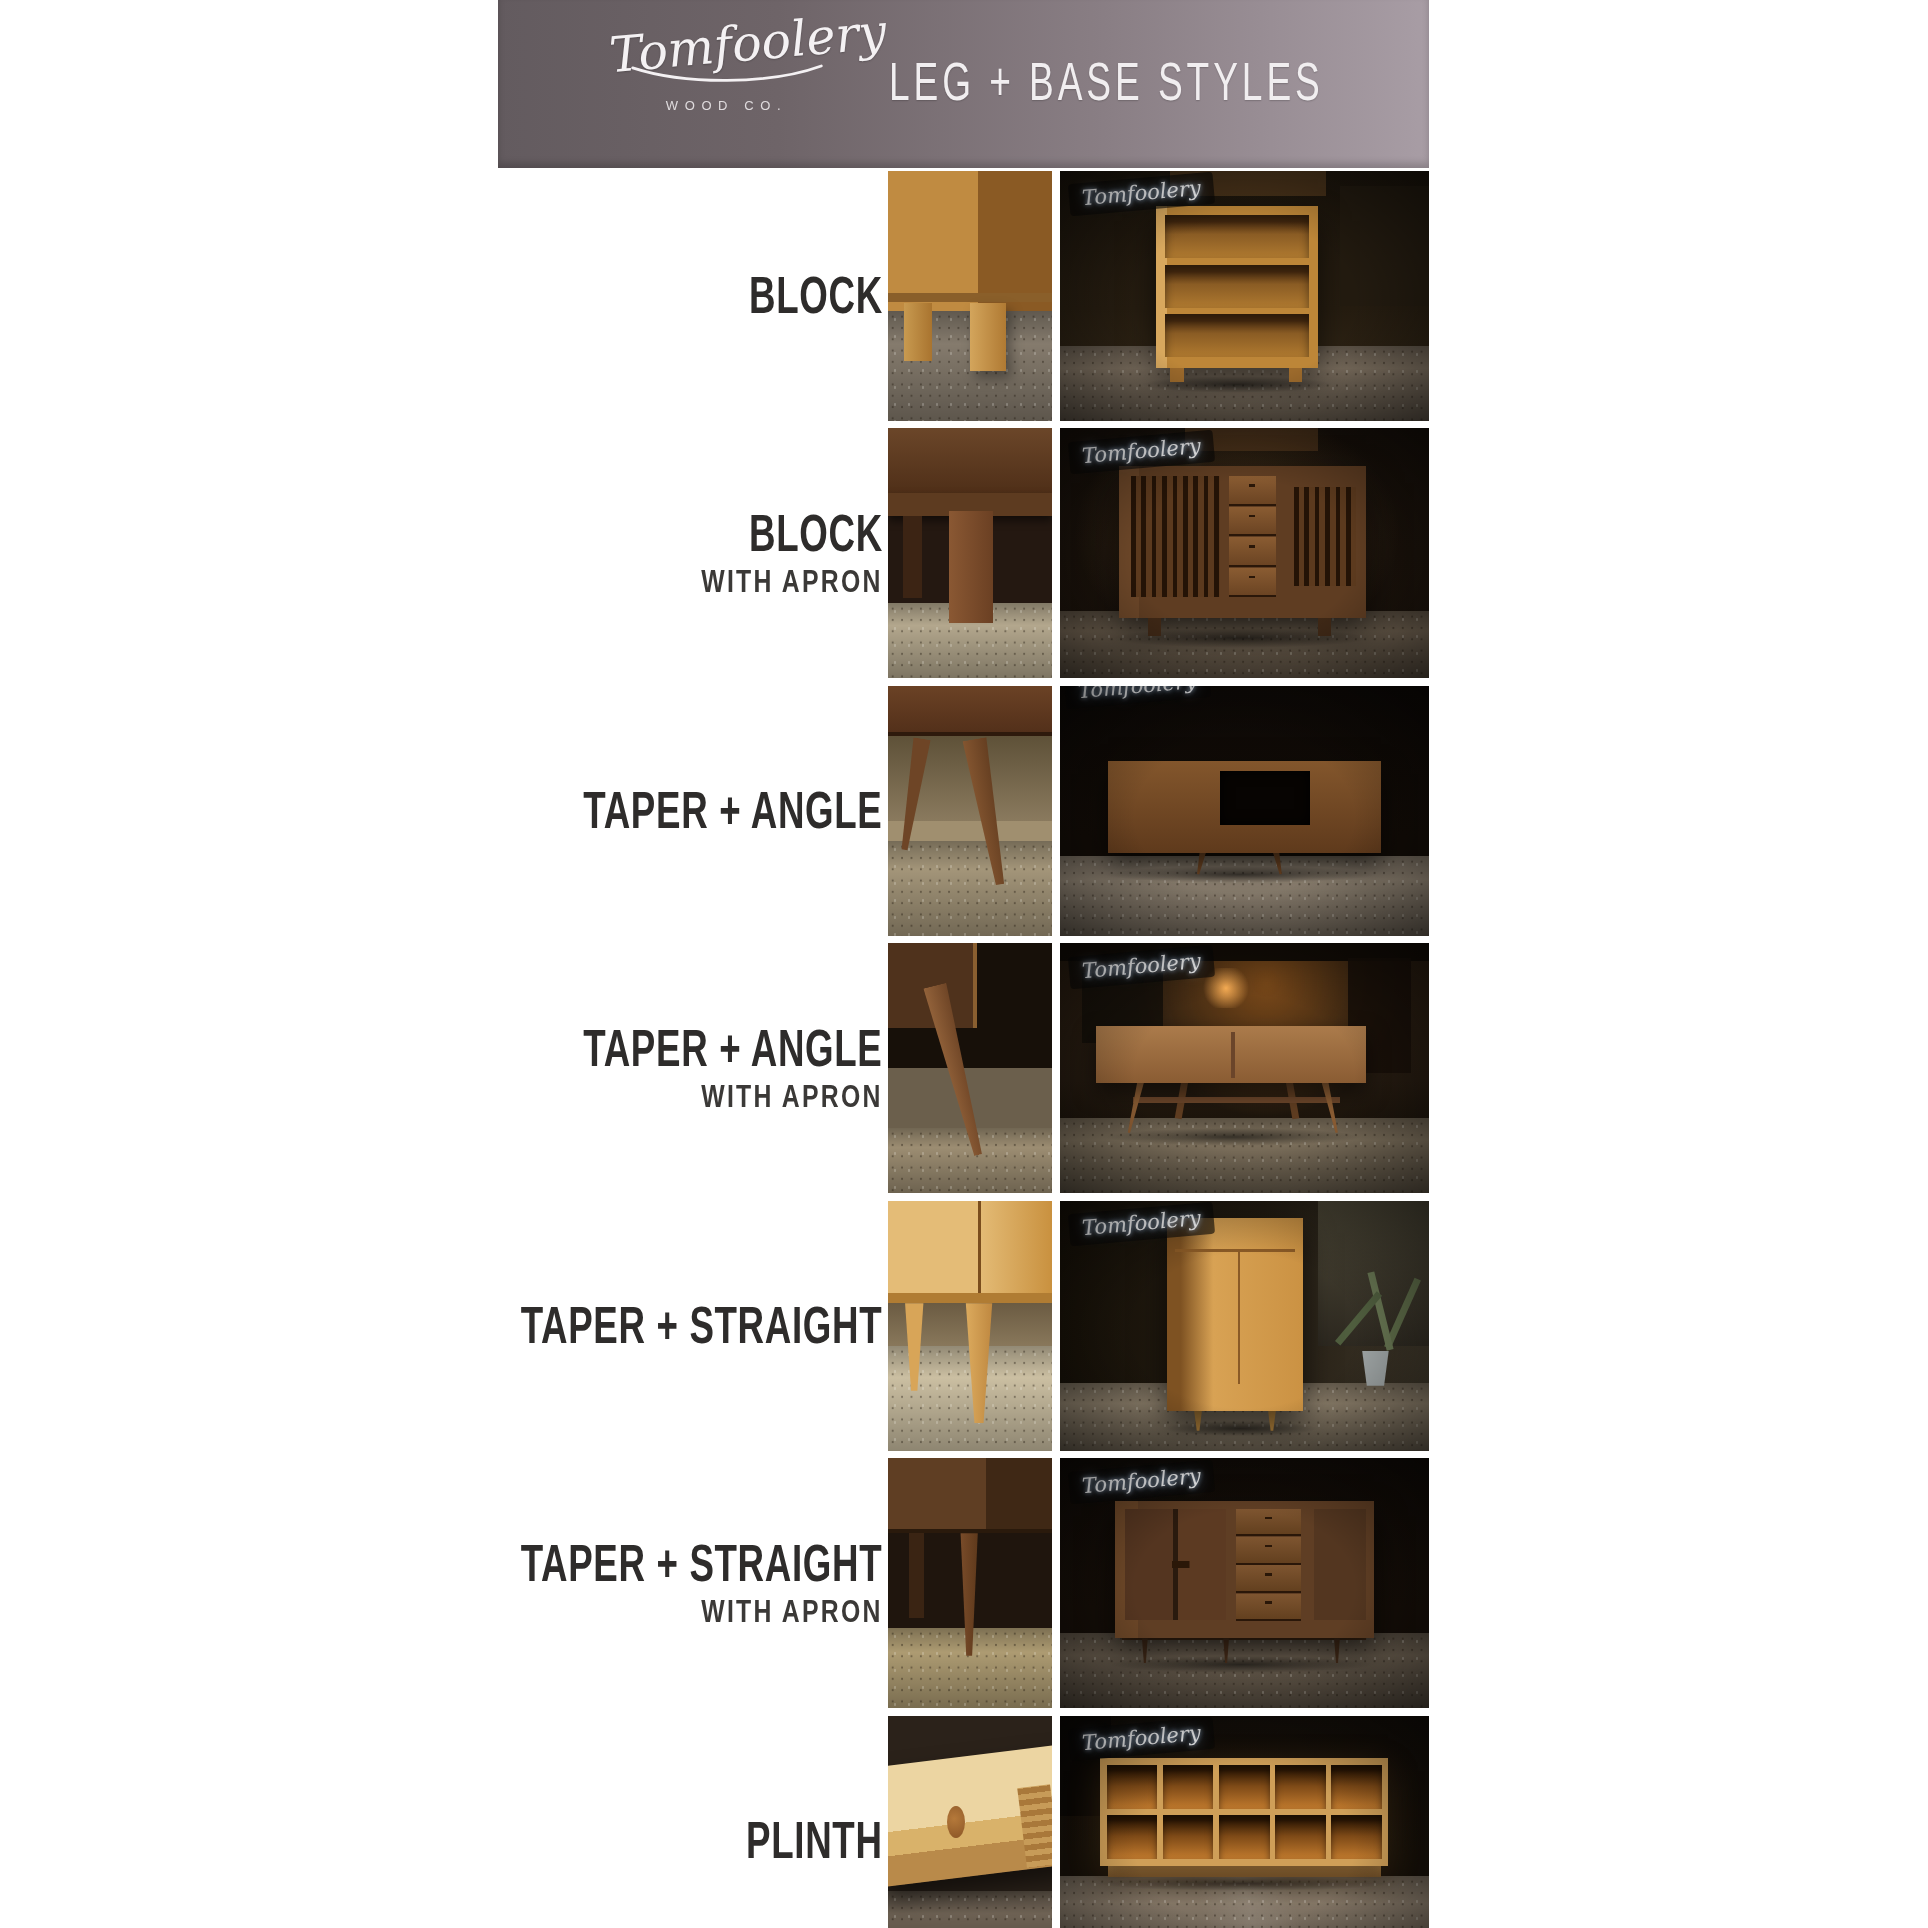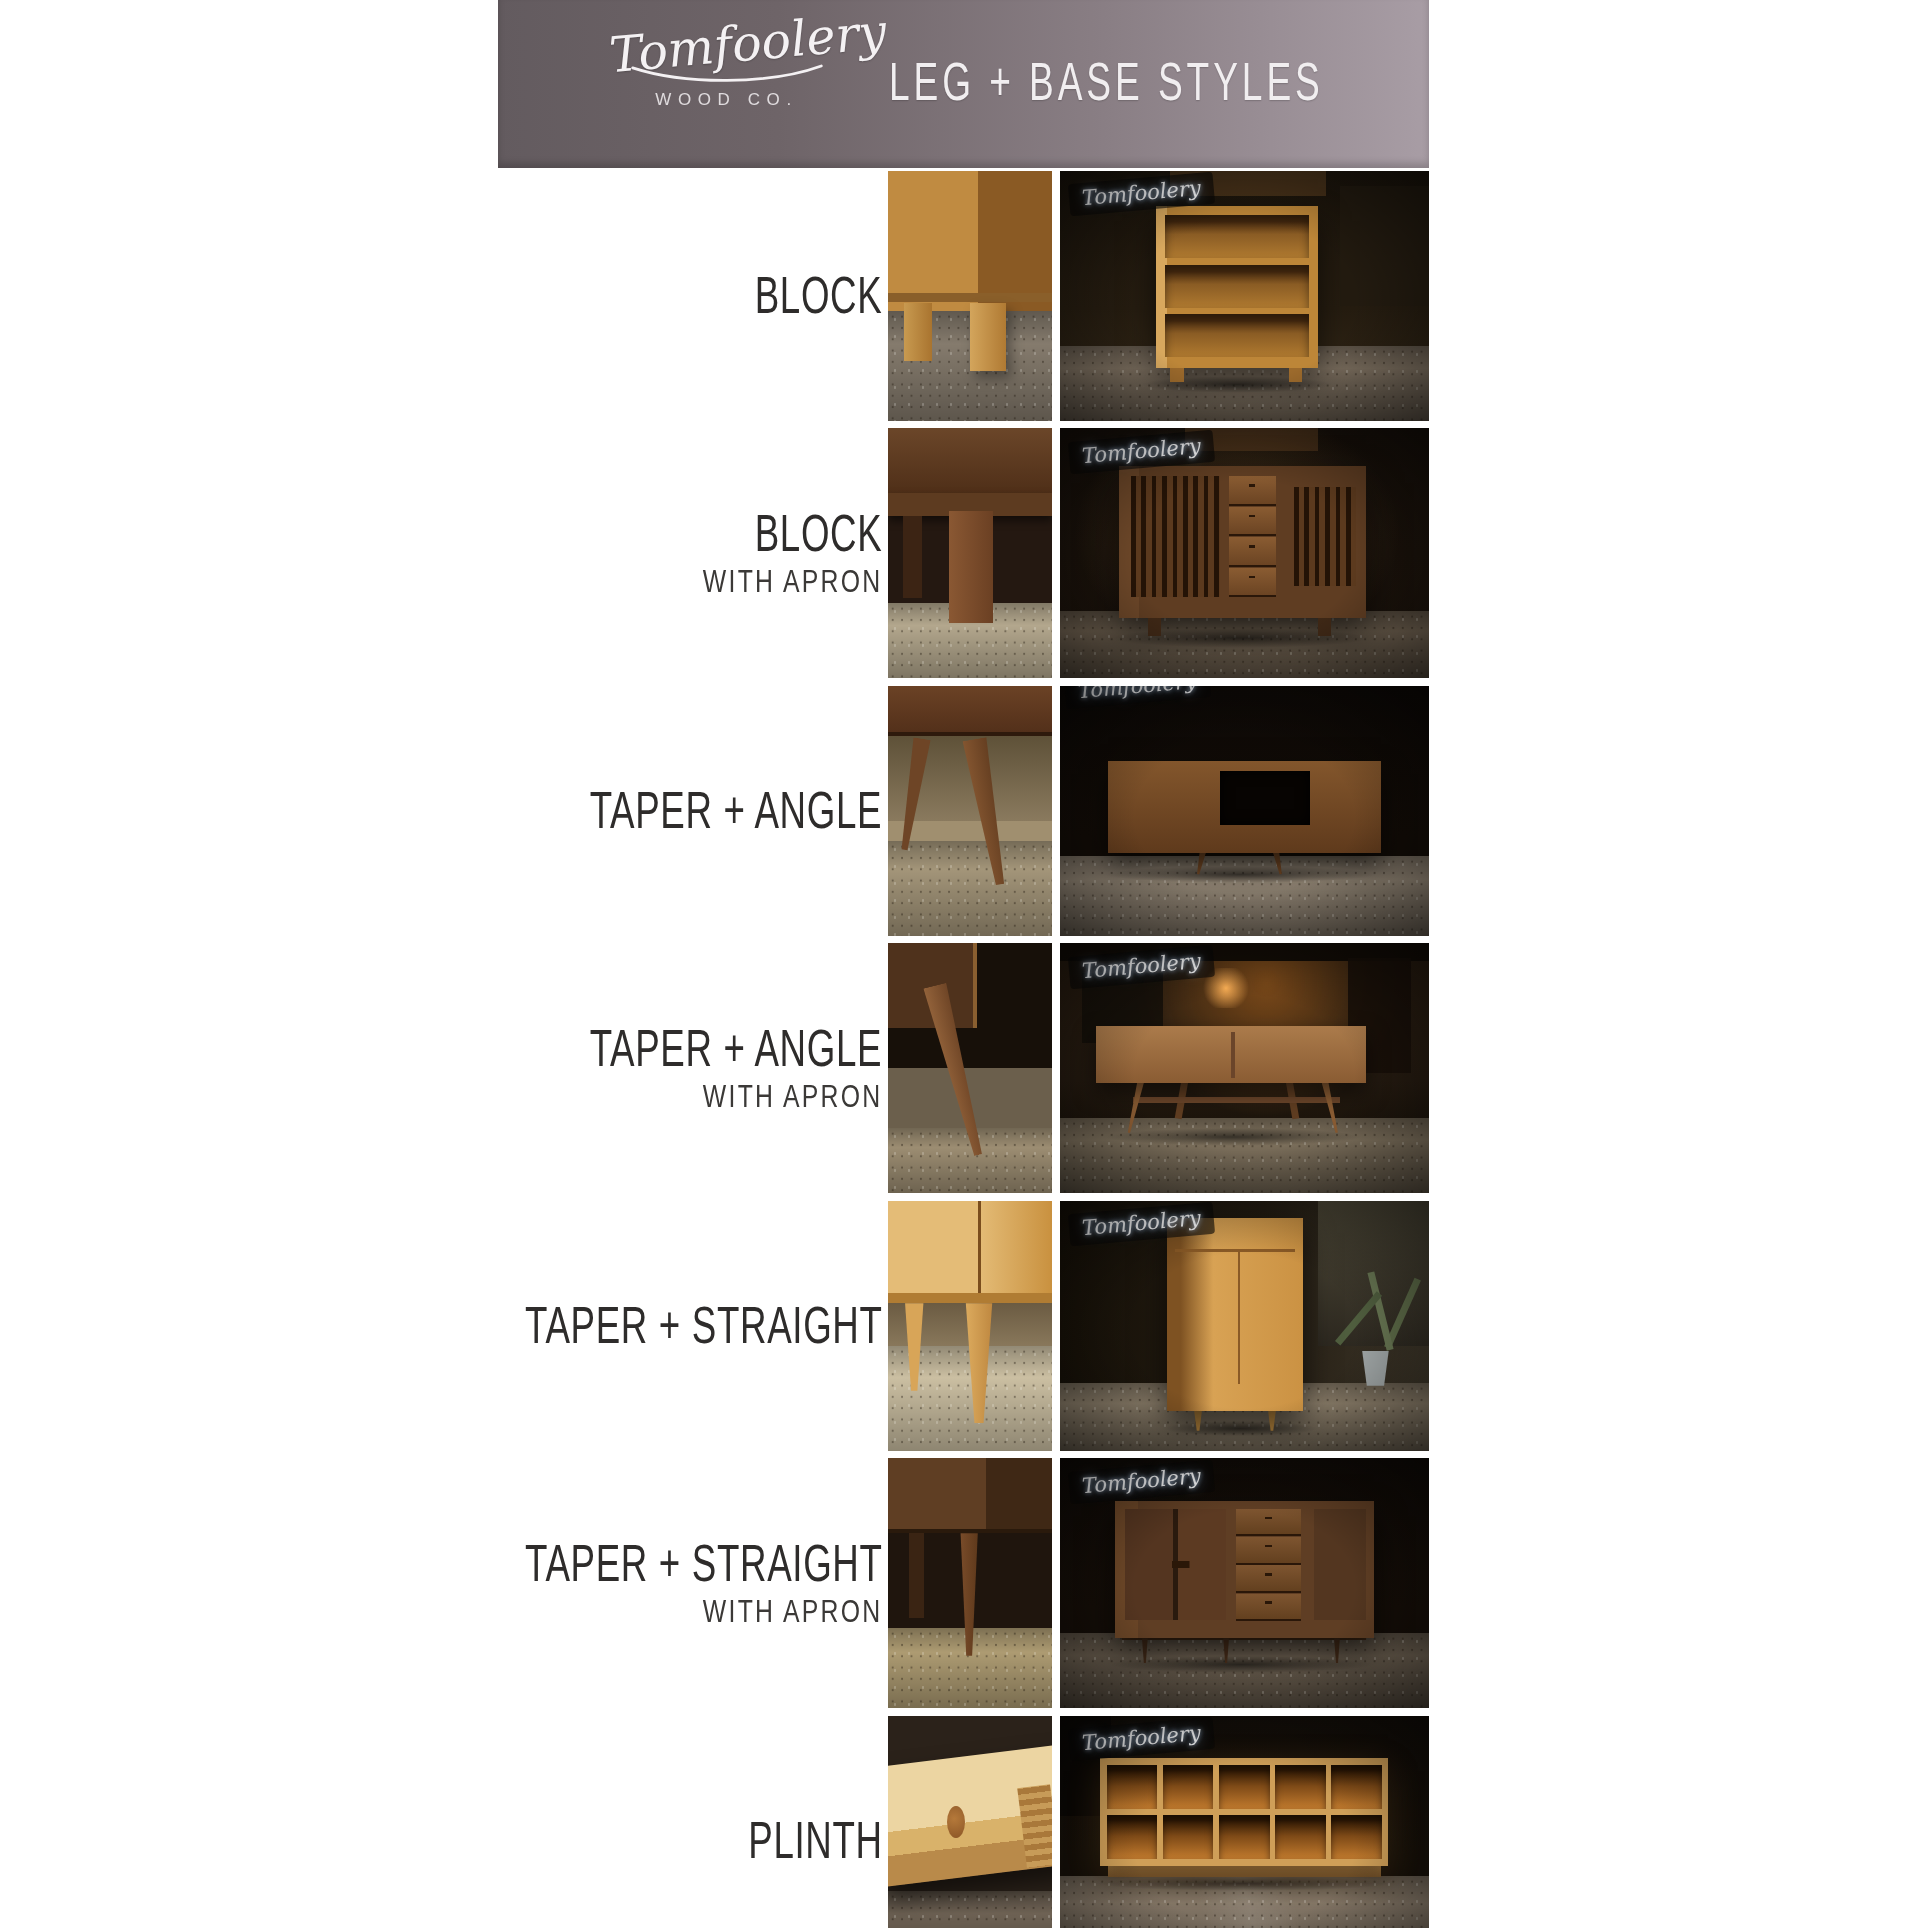--- a/index.html
+++ b/index.html
@@ -8,32 +8,32 @@
         font-family:"Liberation Sans",sans-serif;}
   .content{position:absolute;left:498px;top:0;width:931px;}
 
   
   .band{position:relative;height:168px;
         background:linear-gradient(90deg,#635b5f 0%,#6e6468 30%,#897e84 65%,#a89da5 100%);
         box-shadow:inset 0 -4.7px 7.5px rgba(0,0,0,.18);}
   .logo{position:absolute;left:111px;top:21px;width:235px;text-align:center;color:#f4f1f3;}
   .logo-script{font-family:"DejaVu Serif",serif;font-style:italic;font-size:49px;line-height:1;
                transform:rotate(-5deg);text-shadow:0 0.9px 1.9px rgba(0,0,0,.25);}
-  .logo-sub{font-size:17px;letter-spacing:6.6px;margin-top:4px;opacity:.85;}
+  .logo-sub{font-size:13px;letter-spacing:6.6px;margin-top:12px;opacity:.85;}
   .logo-swoosh{margin-top:-5.6px;}
   .band-title{position:absolute;left:391px;top:50%;transform:translateY(-54%) scaleX(.70);
               transform-origin:left center;font-size:53px;letter-spacing:5.6px;color:#f1eef0;
               white-space:nowrap;text-shadow:0 0.9px 1.9px rgba(0,0,0,.2);}
 
   
   .rows{padding-top:2.8px;}
   .row{display:flex;height:250px;margin-bottom:7.5px;}
   .row:last-child{margin-bottom:0;}
   .label-cell{width:390px;box-sizing:border-box;display:flex;flex-direction:column;
-              justify-content:center;align-items:flex-end;padding-right:5.6px;background:#fff;}
+              justify-content:center;align-items:flex-end;padding-right:5.6px;background:#fff;font-weight:bold;}
   .label-main{font-size:51px;color:#2e2c2b;letter-spacing:0.9px;line-height:1.05;white-space:nowrap;
               transform:scaleX(.72);transform-origin:right center;}
   .label-sub{font-size:31px;color:#3b3937;letter-spacing:2.8px;margin-top:3.8px;white-space:nowrap;
              transform:scaleX(.8);transform-origin:right center;}
   .label-sub:empty{display:none;}
 
   .thumb{width:164px;height:100%;position:relative;overflow:hidden;margin-right:7.5px;background:#7a6a55;}
   .photo{flex:1;height:100%;position:relative;overflow:hidden;background:#140e08;}
   .thumb *,.photo *{position:absolute;}
 

